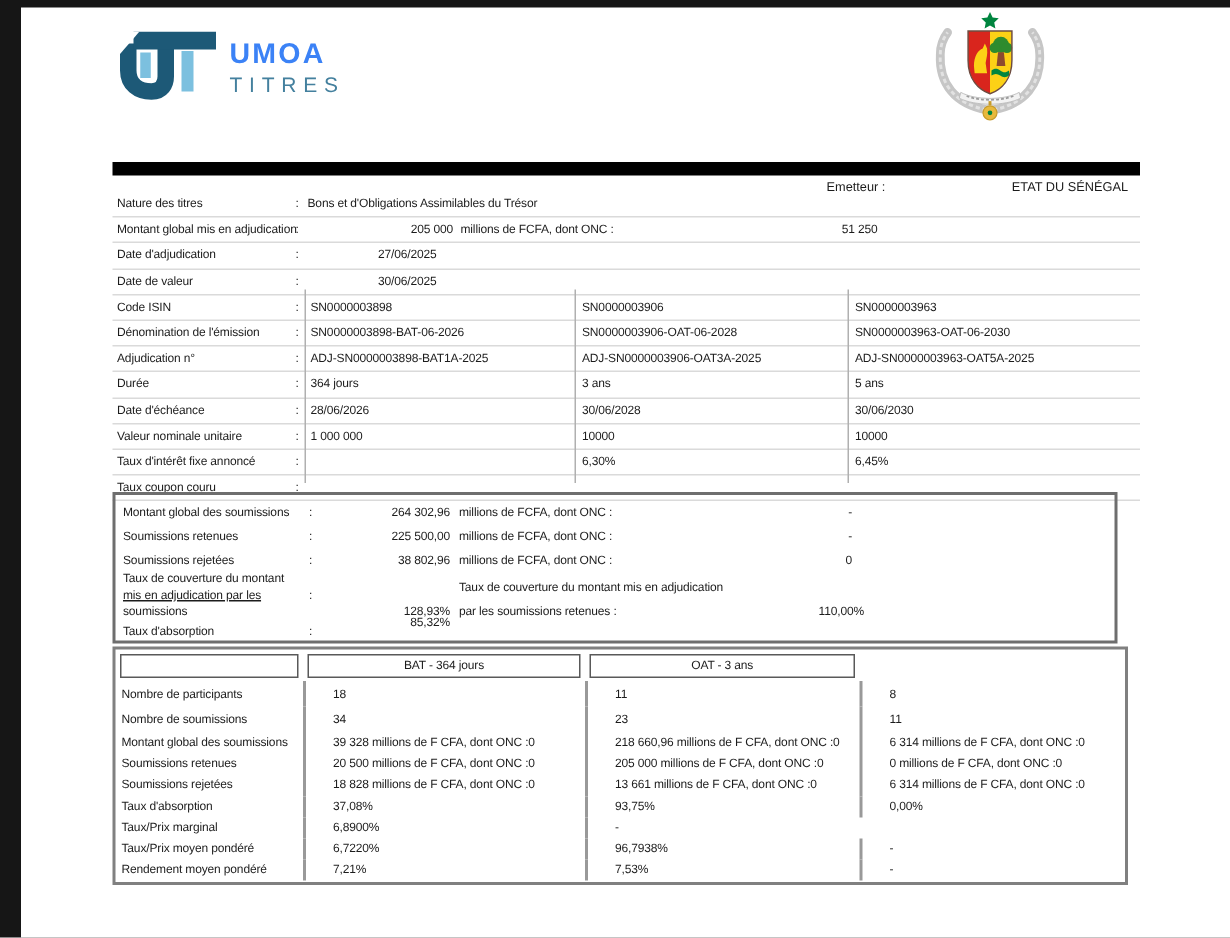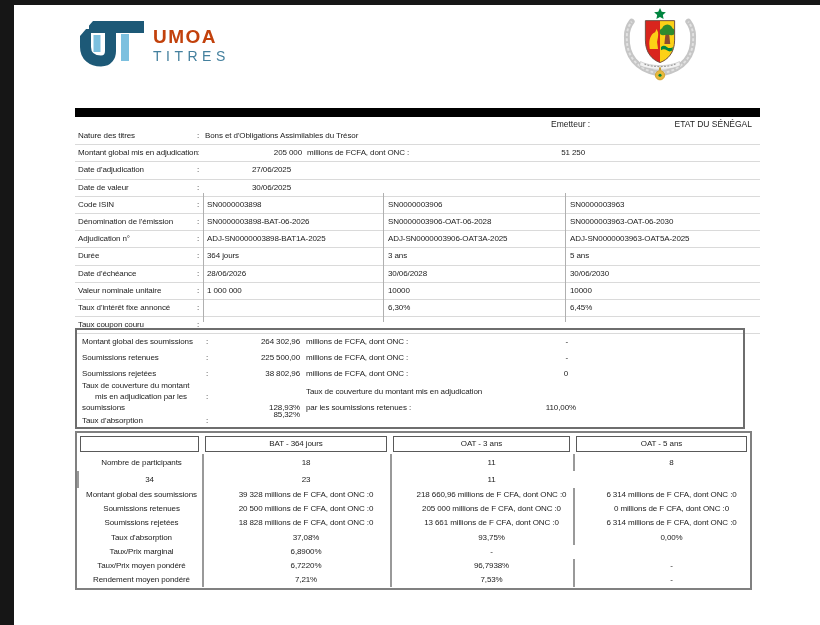--- a/index.html
+++ b/index.html
@@ -7,21 +7,21 @@
     width:820px;height:625px;position:relative;overflow:hidden;
     background:#161616;
     font-family:"Liberation Sans", sans-serif;
     color:#1c1c1c;
   }
   .page{position:absolute;left:14px;top:5px;width:806px;height:620px;background:#ffffff;}
 
   
   .logo{position:absolute;left:66px;top:16px;display:flex;align-items:flex-start;gap:9px;}
   .logo-text{margin-top:7px;}
-  .logo-umoa{font-size:19px;font-weight:bold;color:#c2410c;letter-spacing:1.5px;line-height:17px;}
+  .logo-umoa{font-size:19px;font-weight:bold;color:#3b82f6;letter-spacing:1.5px;line-height:17px;}
   .logo-titres{font-size:14px;color:#44809e;letter-spacing:4.5px;margin-top:3px;}
   .arms{position:absolute;left:604px;top:2px;}
 
   .title{position:absolute;left:61px;top:88px;width:685px;text-align:center;
          font-size:11px;font-weight:bold;font-style:italic;}
   .blackbar{position:absolute;left:61px;top:103px;width:685px;height:9px;background:#000;}
   .emetteur{position:absolute;left:61px;top:114px;width:677px;height:11px;font-size:8.5px;}
   .emetteur .elabel{position:absolute;left:476px;}
   .emetteur .evalue{position:absolute;right:0;}
 
@@ -43,35 +43,35 @@
   
   .summary{position:absolute;left:61px;top:323px;width:666px;height:97px;
            border:2px solid #6e6e6e;font-size:8px;letter-spacing:-0.1px;}
   .summary span{position:absolute;white-space:nowrap;}
   .srow-l{left:5px;}
   .srow-c{left:129px;}
   .srow-v{left:130px;width:93px;text-align:right;}
   .srow-u{left:229px;}
   .srow-o{left:380px;width:111px;text-align:right;}
   .sy1{top:7px;} .sy2{top:23px;} .sy3{top:39px;}
-  .cov-l1{left:5px;top:51px;} .cov-l2{left:18px;top:62px;} .cov-l3{left:5px;top:73px;}
+  .cov-l1{left:5px;top:51px;} .cov-l2{left:5px;top:62px;text-decoration:underline;} .cov-l3{left:5px;top:73px;}
   .cov-c{left:129px;top:62px;}
   .cov-v{left:130px;top:73px;width:93px;text-align:right;}
   .cov2-l1{left:229px;top:57px;} .cov2-l2{left:229px;top:73px;}
   .cov2-v{left:420px;top:73px;width:79px;text-align:right;}
   .abs-l{left:5px;top:86px;} .abs-c{left:129px;top:86px;} .abs-v{left:130px;top:80px;width:93px;text-align:right;}
 
   
   .dtable{position:absolute;left:61px;top:426px;width:673px;height:155px;
           border:2px solid #808080;font-size:8px;letter-spacing:-0.1px;}
   .dhead{display:grid;grid-template-columns:125px 188px 183px 1fr;height:21px;}
   .dhcell{margin:3px 3px 4px 3px;border:1px solid #595959;text-align:center;
           line-height:14px;height:14px;}
   .dhcell.empty{border:1px solid #595959;}
-  .drow{display:grid;grid-template-columns:125px 188px 183px 1fr;text-align:center;}
+  .drow{display:grid;grid-template-columns:125px 188px 183px 1fr;}
   .drow.tall{height:17px;line-height:17px;}
   .drow.norm{height:14.2px;line-height:14.2px;}
   .dcell{padding-left:4px;white-space:nowrap;overflow:hidden;}
   .dcell.sep{border-left:2px solid #999999;padding-left:18px;}
 </style>
 </head>
 <body>
 
 <div class="page">
 
@@ -233,30 +233,30 @@
     <span class="abs-l">Taux d'absorption</span>
     <span class="abs-c">:</span>
     <span class="abs-v">85,32%</span>
   </div>
 
   <div class="dtable">
     <div class="dhead">
       <div class="dhcell empty"></div>
       <div class="dhcell">BAT - 364 jours</div>
       <div class="dhcell">OAT - 3 ans</div>
-      <div class="dhcell">OAT - 5 ans</div>
     </div>
 
     <div class="drow tall">
       <div class="dcell">Nombre de participants</div>
       <div class="dcell sep">18</div>
       <div class="dcell sep">11</div>
       <div class="dcell sep">8</div>
     </div>
     <div class="drow tall">
+      <div class="dcell">Nombre de soumissions</div>
       <div class="dcell sep">34</div>
       <div class="dcell sep">23</div>
       <div class="dcell sep">11</div>
     </div>
     <div class="drow norm">
       <div class="dcell">Montant global des soumissions</div>
       <div class="dcell sep">39 328 millions de F CFA, dont ONC :0</div>
       <div class="dcell sep">218 660,96 millions de F CFA, dont ONC :0</div>
       <div class="dcell sep">6 314 millions de F CFA, dont ONC :0</div>
     </div>

